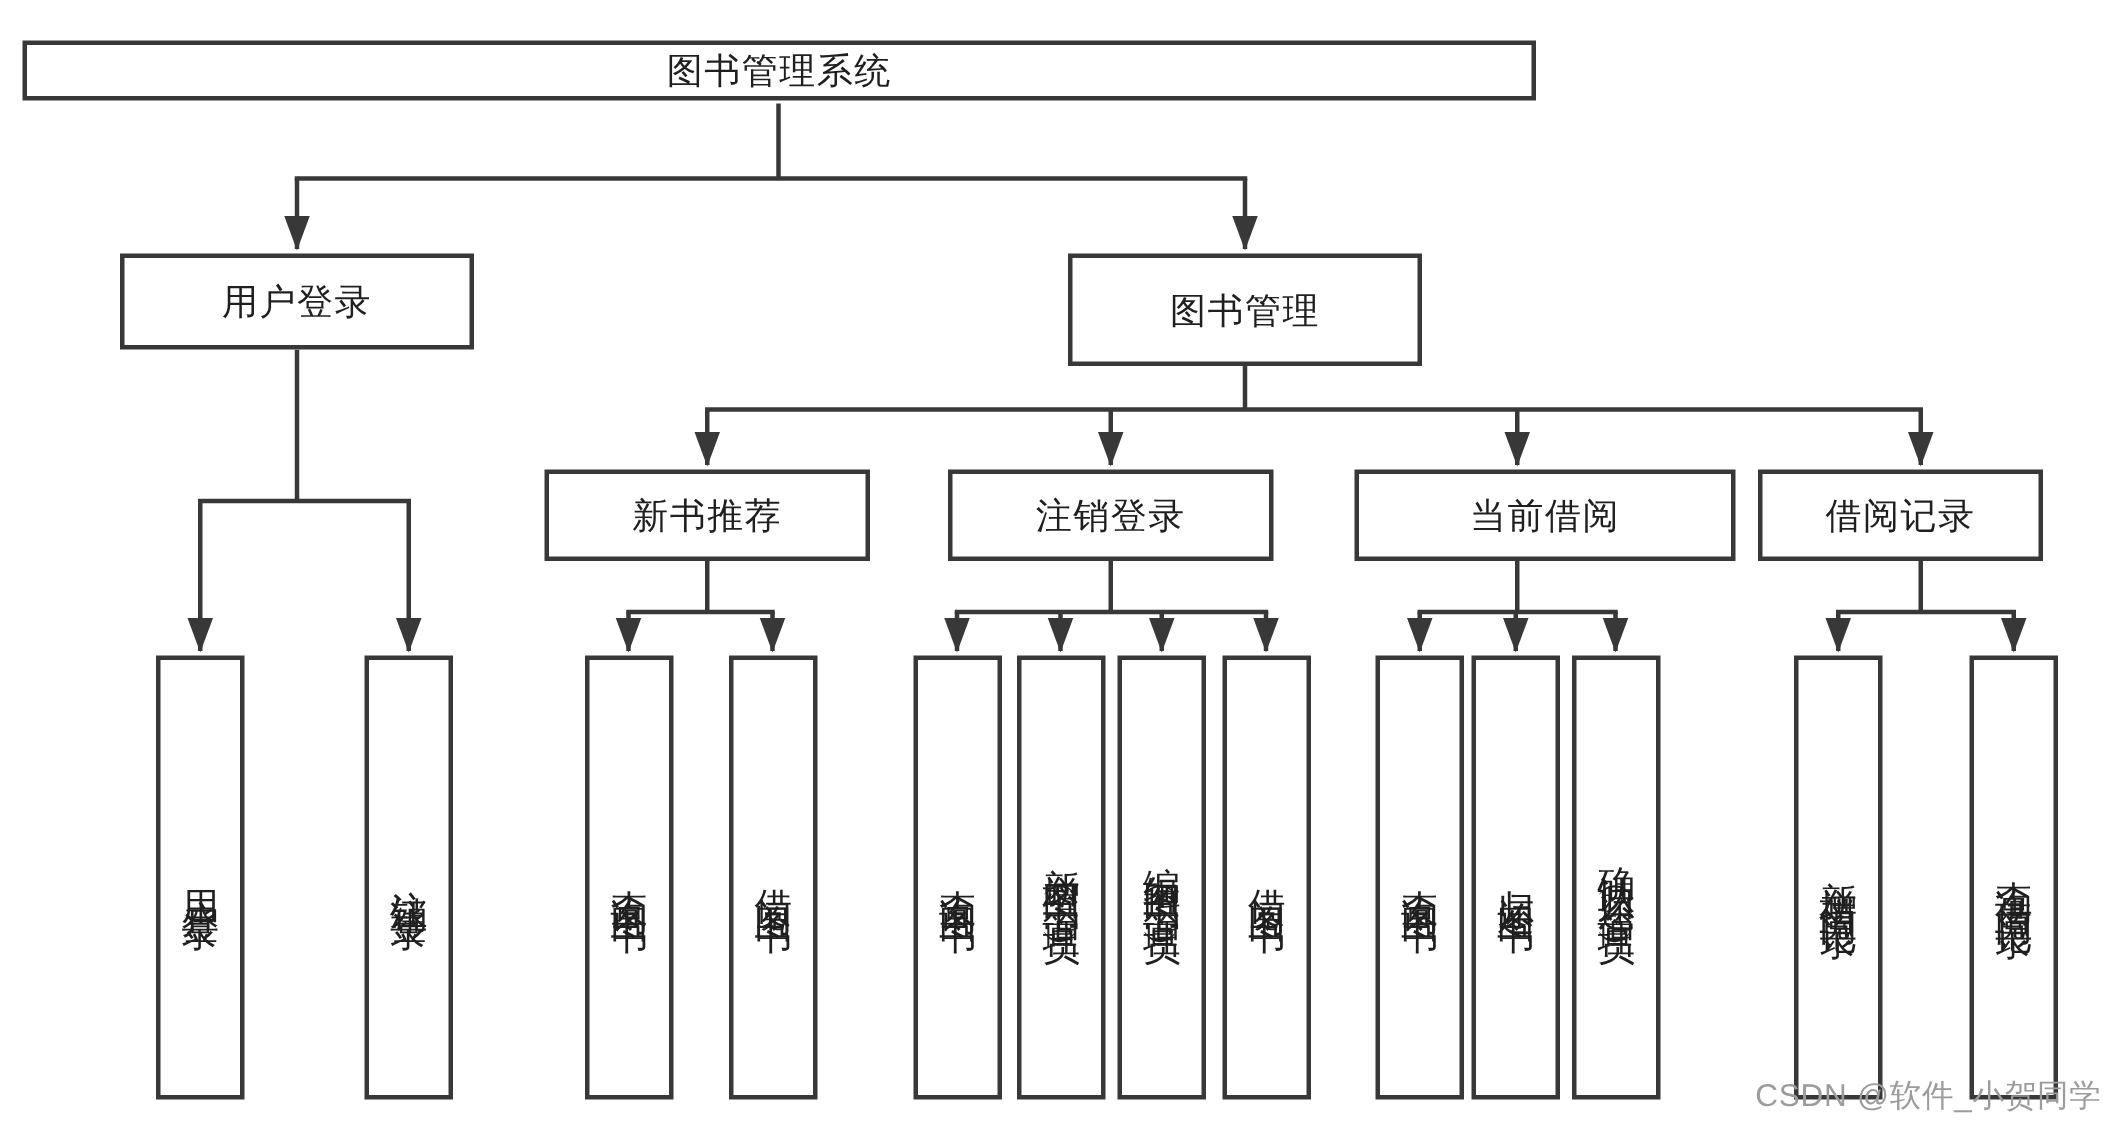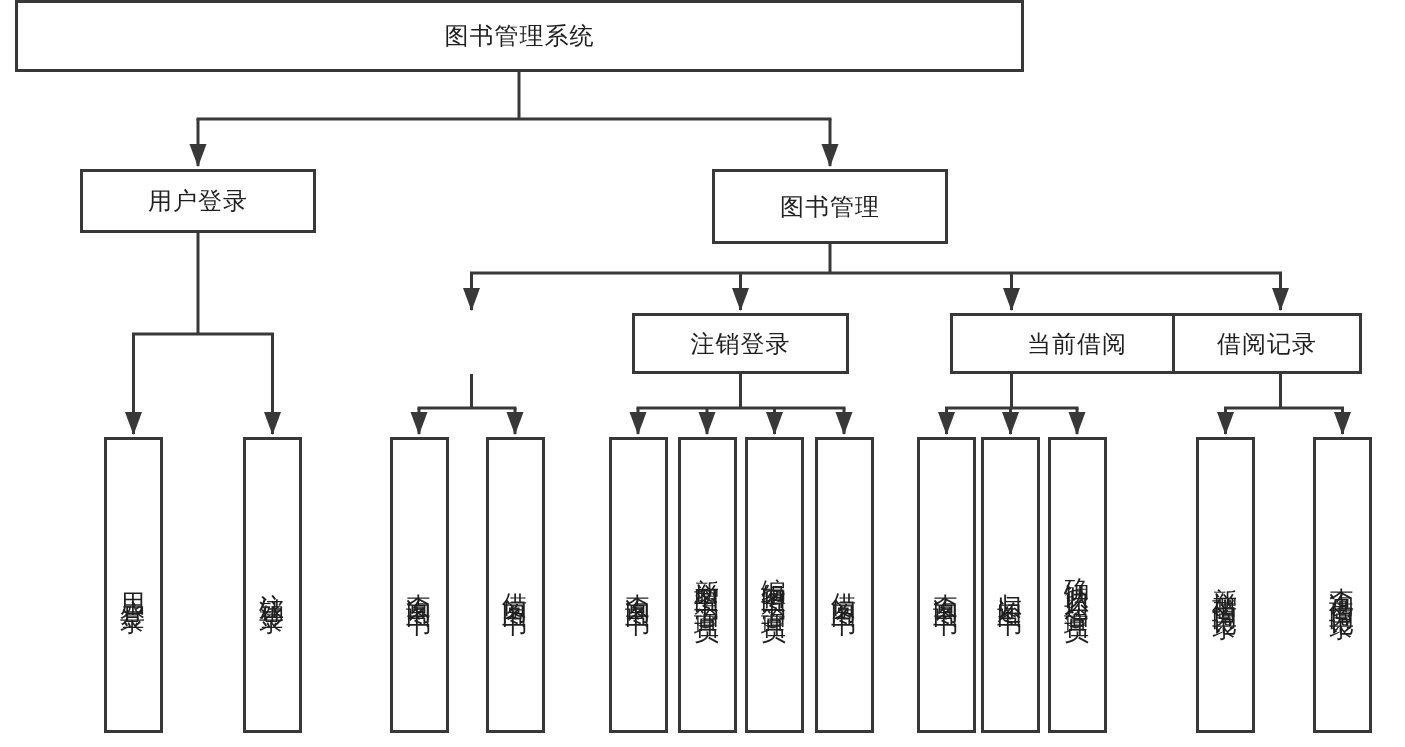--- a/index.html
+++ b/index.html
@@ -116,35 +116,38 @@
       <g>
         <path d="M1280.5 374 V408"></path>
         <path d="M1224 408 H1344"></path>
         <line x1="1225.5" y1="408" x2="1225.5" y2="434" marker-end="url(#arrow)"></line>
         <line x1="1342.5" y1="408" x2="1342.5" y2="434" marker-end="url(#arrow)"></line>
       </g>
 
     </g>
   </svg>
 
-  <div class="box" style="left:15px; top:0; width:1009px; height:72px;">
+  <div class="box" style="left:15px; top:27px; width:1009px; height:40px;">
     <span>图书管理系统</span>
   </div>
 
   <div class="box" style="left:80px; top:169px; width:236px; height:64px;">
     <span>用户登录</span>
   </div>
   <div class="box" style="left:712px; top:169px; width:236px; height:75px;">
     <span>图书管理</span>
   </div>
 
+  <div class="box" style="left:363px; top:313px; width:217px; height:61px;">
+    <span>新书推荐</span>
+  </div>
   <div class="box" style="left:632px; top:313px; width:217px; height:61px;">
     <span>注销登录</span>
   </div>
-  <div class="box" style="left:950px; top:313px; width:254px; height:61px;">
+  <div class="box" style="left:903px; top:313px; width:254px; height:61px;">
     <span>当前借阅</span>
   </div>
   <div class="box" style="left:1172px; top:313px; width:190px; height:61px;">
     <span>借阅记录</span>
   </div>
 
   <div class="box leaf" style="left:104px;">
     <span class="vtext">用户登录</span>
   </div>
   <div class="box leaf" style="left:243px;">
@@ -181,14 +184,15 @@
     <span class="vtext">确认归还（管理员）</span>
   </div>
 
   <div class="box leaf" style="left:1196px;">
     <span class="vtext">新增借阅记录</span>
   </div>
   <div class="box leaf" style="left:1313px;">
     <span class="vtext">查询借阅记录</span>
   </div>
 
+  <div class="watermark">CSDN @软件_小贺同学</div>
 
 </div>
 
 </body></html>

